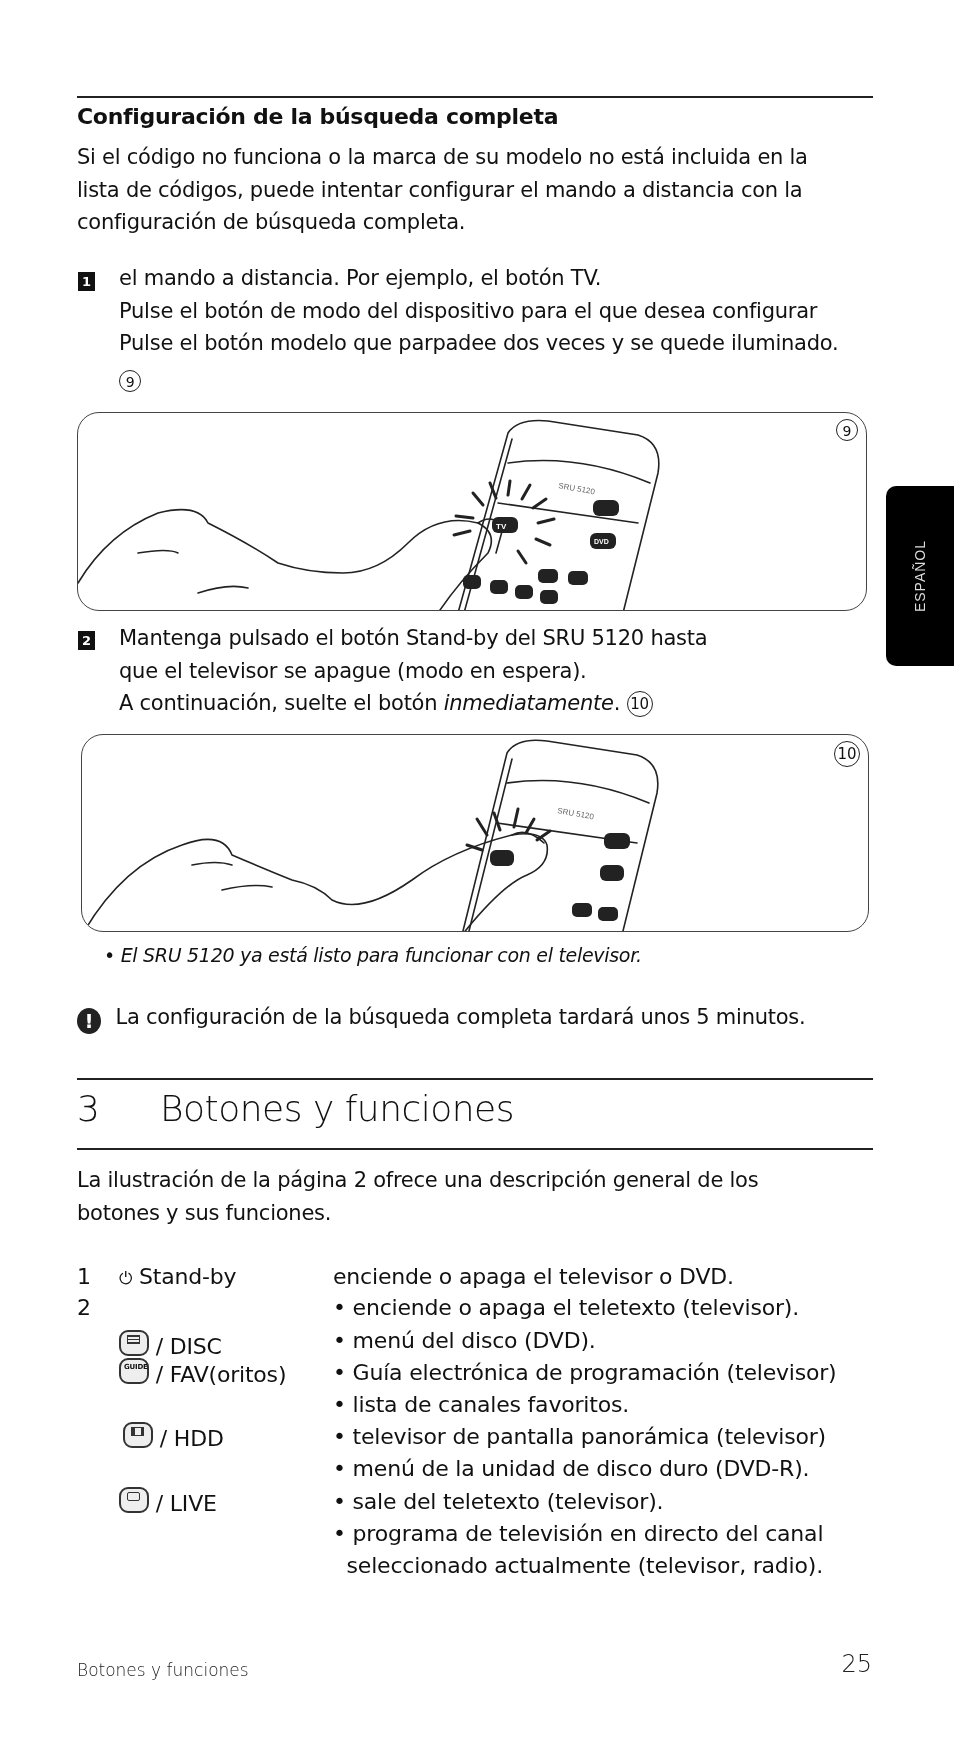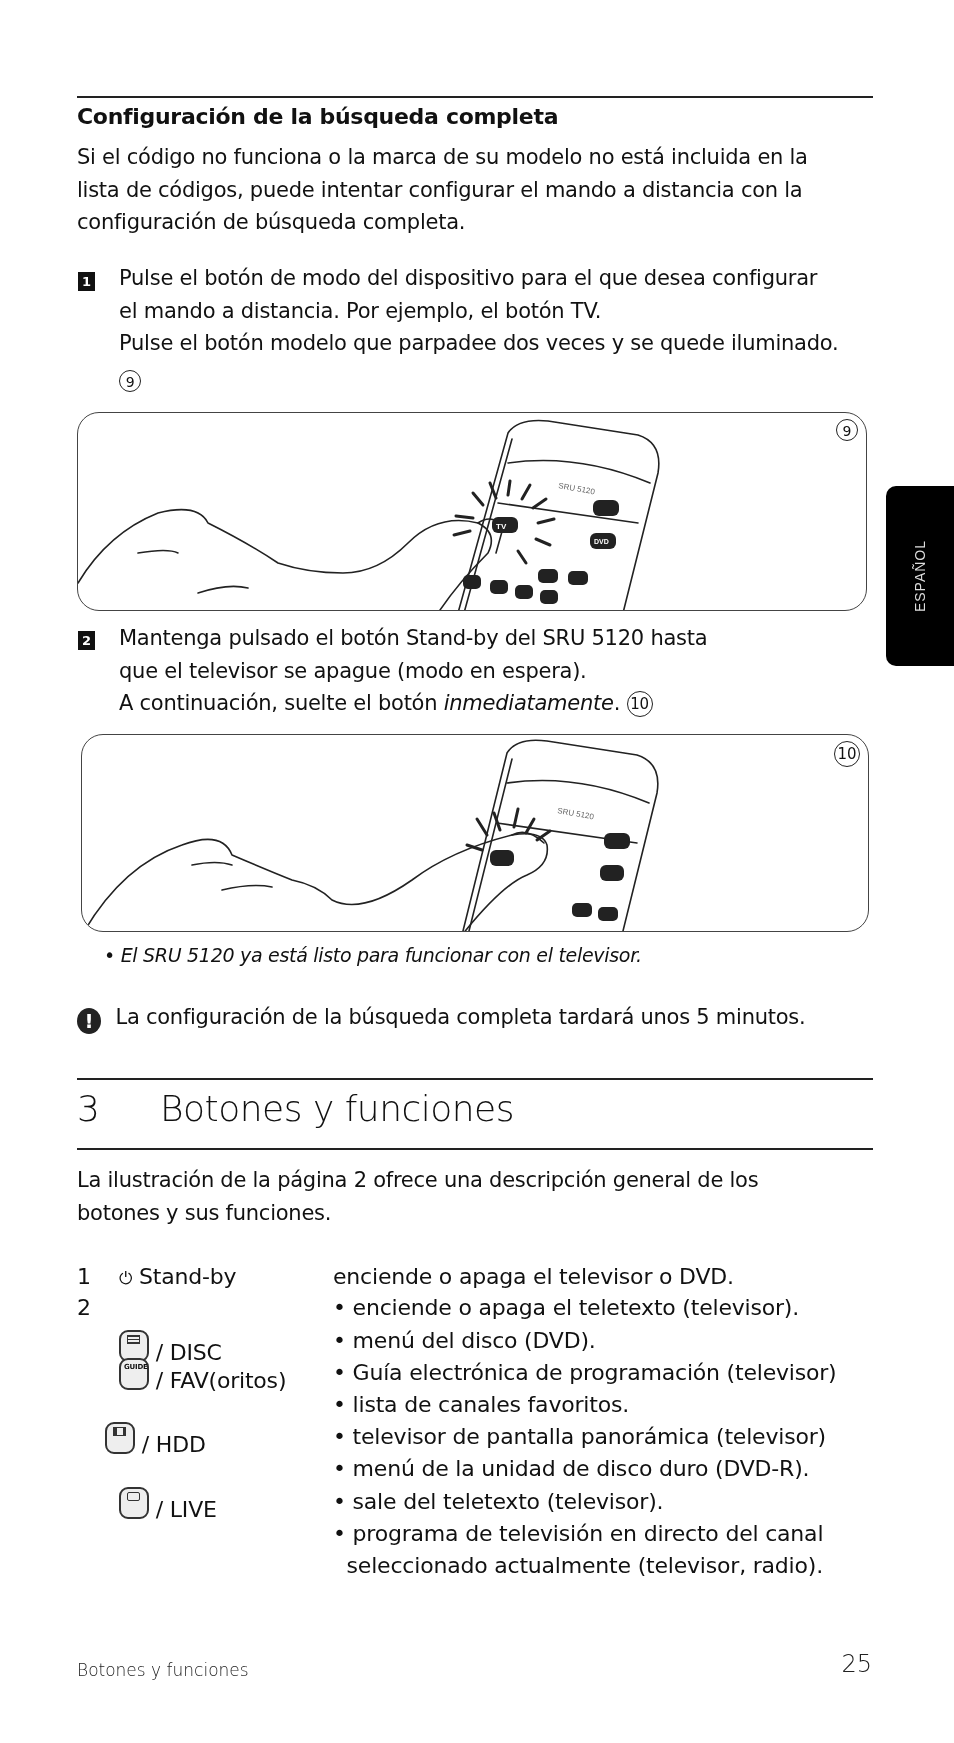--- a/index.html
+++ b/index.html
@@ -17,21 +17,21 @@
   .circ.wide{width:26px;height:26px;line-height:24px;font-size:15px;}
   .figure{position:absolute;border:1.5px solid #444;border-radius:22px;overflow:hidden;background:#fff;}
   .figure svg{position:absolute;left:0;top:0;}
   .fig-tag{position:absolute;right:8px;top:6px;}
   .lang-tab{position:absolute;left:886px;top:486px;width:68px;height:180px;background:#000;
             border-radius:10px 0 0 10px;}
   .lang-tab span{position:absolute;left:34px;top:90px;transform:translate(-50%,-50%) rotate(-90deg);
                  color:#ddd;font-size:14px;letter-spacing:1px;white-space:nowrap;font-family:"Liberation Sans",sans-serif;}
   .h-chap{font-size:36px;font-weight:300;letter-spacing:-0.5px;}
   .tbl-row{position:absolute;font-size:22px;letter-spacing:-0.2px;}
-  .btn-ico{display:inline-block;width:30px;height:32px;border:2.5px solid #333;border-radius:9px;
+  .btn-ico{display:inline-block;width:30px;height:26px;border:2.5px solid #333;border-radius:9px;
            box-sizing:border-box;vertical-align:-2px;position:relative;background:#eee;}
   .btn-ico i{position:absolute;left:6px;top:3px;width:13px;height:9px;border:1.5px solid #333;box-sizing:border-box;}
   .btn-ico.guide i{border:none;font-style:normal;font-size:7px;left:3px;top:3px;width:auto;height:auto;font-weight:bold;}
   .warn-ico{display:inline-block;width:24px;height:26px;border-radius:50%;background:#222;color:#fff;
             text-align:center;font-weight:bold;font-size:20px;line-height:26px;vertical-align:-4px;}
   .footer-l{left:77px;top:1660px;font-size:17px;font-weight:300;color:#222;}
   .footer-r{right:82px;top:1650px;font-size:24px;font-weight:300;color:#222;}
 </style>
 </head>
 <body>
@@ -41,22 +41,22 @@
 <div class="abs h-sub">Configuración de la búsqueda completa</div>
 
 <div class="abs para" style="left:77px;top:141px;">
   <div>Si el código no funciona o la marca de su modelo no está incluida en la</div>
   <div>lista de códigos, puede intentar configurar el mando a distancia con la</div>
   <div>configuración de búsqueda completa.</div>
 </div>
 
 <div class="stepnum" style="left:78px;top:272px;">1</div>
 <div class="abs para" style="left:119px;top:262px;">
+  <div>el mando a distancia. Por ejemplo, el botón TV.</div>
   <div>Pulse el botón de modo del dispositivo para el que desea configurar</div>
-  <div>el mando a distancia. Por ejemplo, el botón TV.</div>
   <div>Pulse el botón modelo que parpadee dos veces y se quede iluminado.</div>
   <div style="padding-top:4px;"><span class="circ">9</span></div>
 </div>
 
 <div class="figure" style="left:77px;top:412px;width:788px;height:197px;">
   <svg width="788" height="200" viewBox="0 0 788 200">
     <g fill="none" stroke="#222" stroke-width="1.6" stroke-linecap="round">
 
       <path d="M380 200 L430 20 Q440 5 470 8 L560 22 Q585 30 580 60 L545 200"></path>
       <path d="M386 200 L434 26"></path>
@@ -175,21 +175,21 @@
   <div class="tbl-row" style="left:333px;top:1295px;">• enciende o apaga el teletexto (televisor).</div>
   <div class="tbl-row" style="left:333px;top:1328px;">• menú del disco (DVD).</div>
 
   <div class="tbl-row" style="left:119px;top:1358px;">
     <span class="btn-ico guide"><i>GUIDE</i></span>
     <span>/ FAV(oritos)</span>
   </div>
   <div class="tbl-row" style="left:333px;top:1360px;">• Guía electrónica de programación (televisor)</div>
   <div class="tbl-row" style="left:333px;top:1392px;">• lista de canales favoritos.</div>
 
-  <div class="tbl-row" style="left:105px;top:1422px;text-align:center;">
+  <div class="tbl-row" style="left:123px;top:1422px;text-align:center;">
     <span class="btn-ico"><i style="background:linear-gradient(90deg,#333 0 3px,transparent 3px 9px,#333 9px);"></i></span>
     <span>/ HDD</span>
   </div>
   <div class="tbl-row" style="left:333px;top:1424px;">• televisor de pantalla panorámica (televisor)</div>
   <div class="tbl-row" style="left:333px;top:1456px;">• menú de la unidad de disco duro (DVD-R).</div>
 
   <div class="tbl-row" style="left:119px;top:1487px;">
     <span class="btn-ico"><i style="border-radius:2px;"></i></span>
     <span>/ LIVE</span>
   </div>

